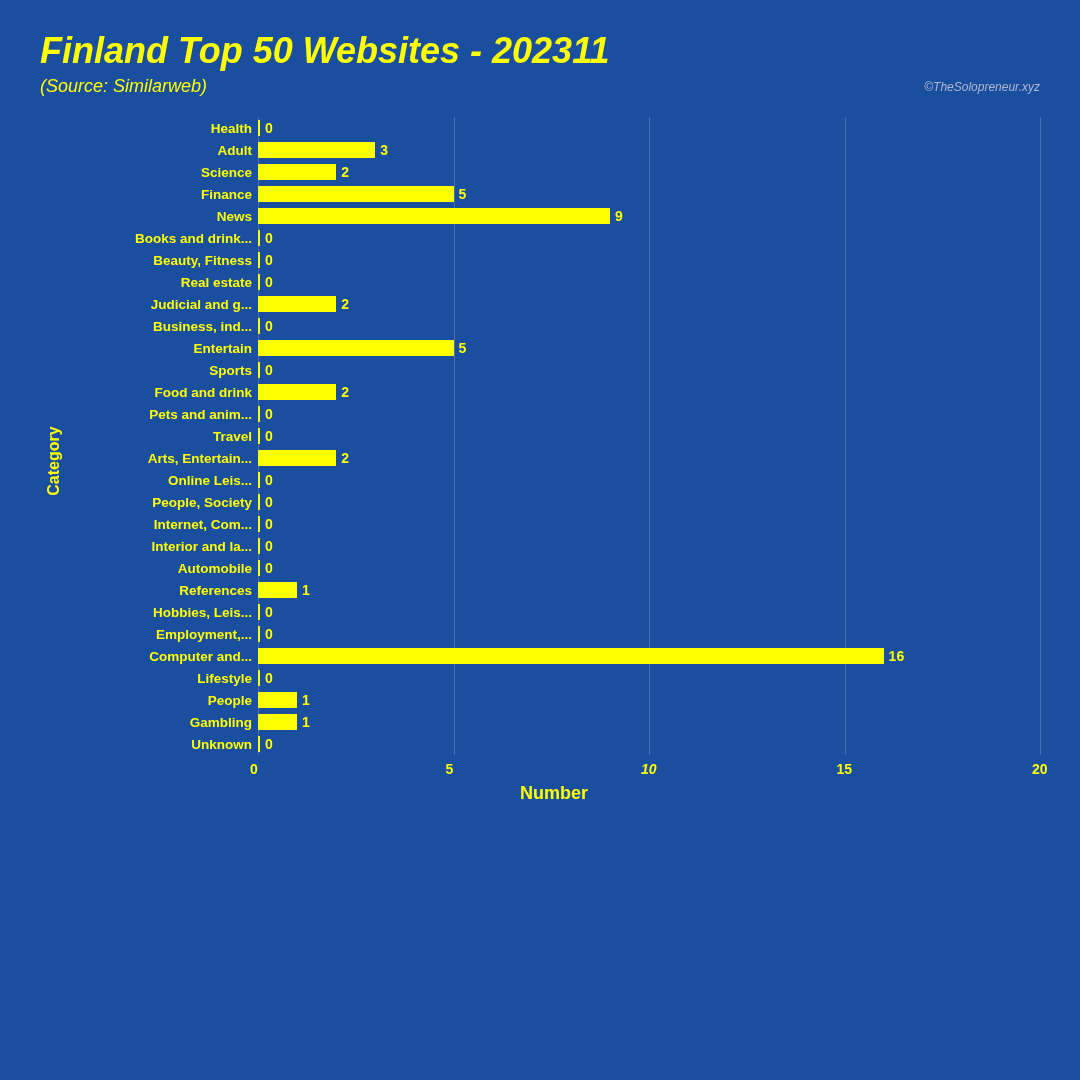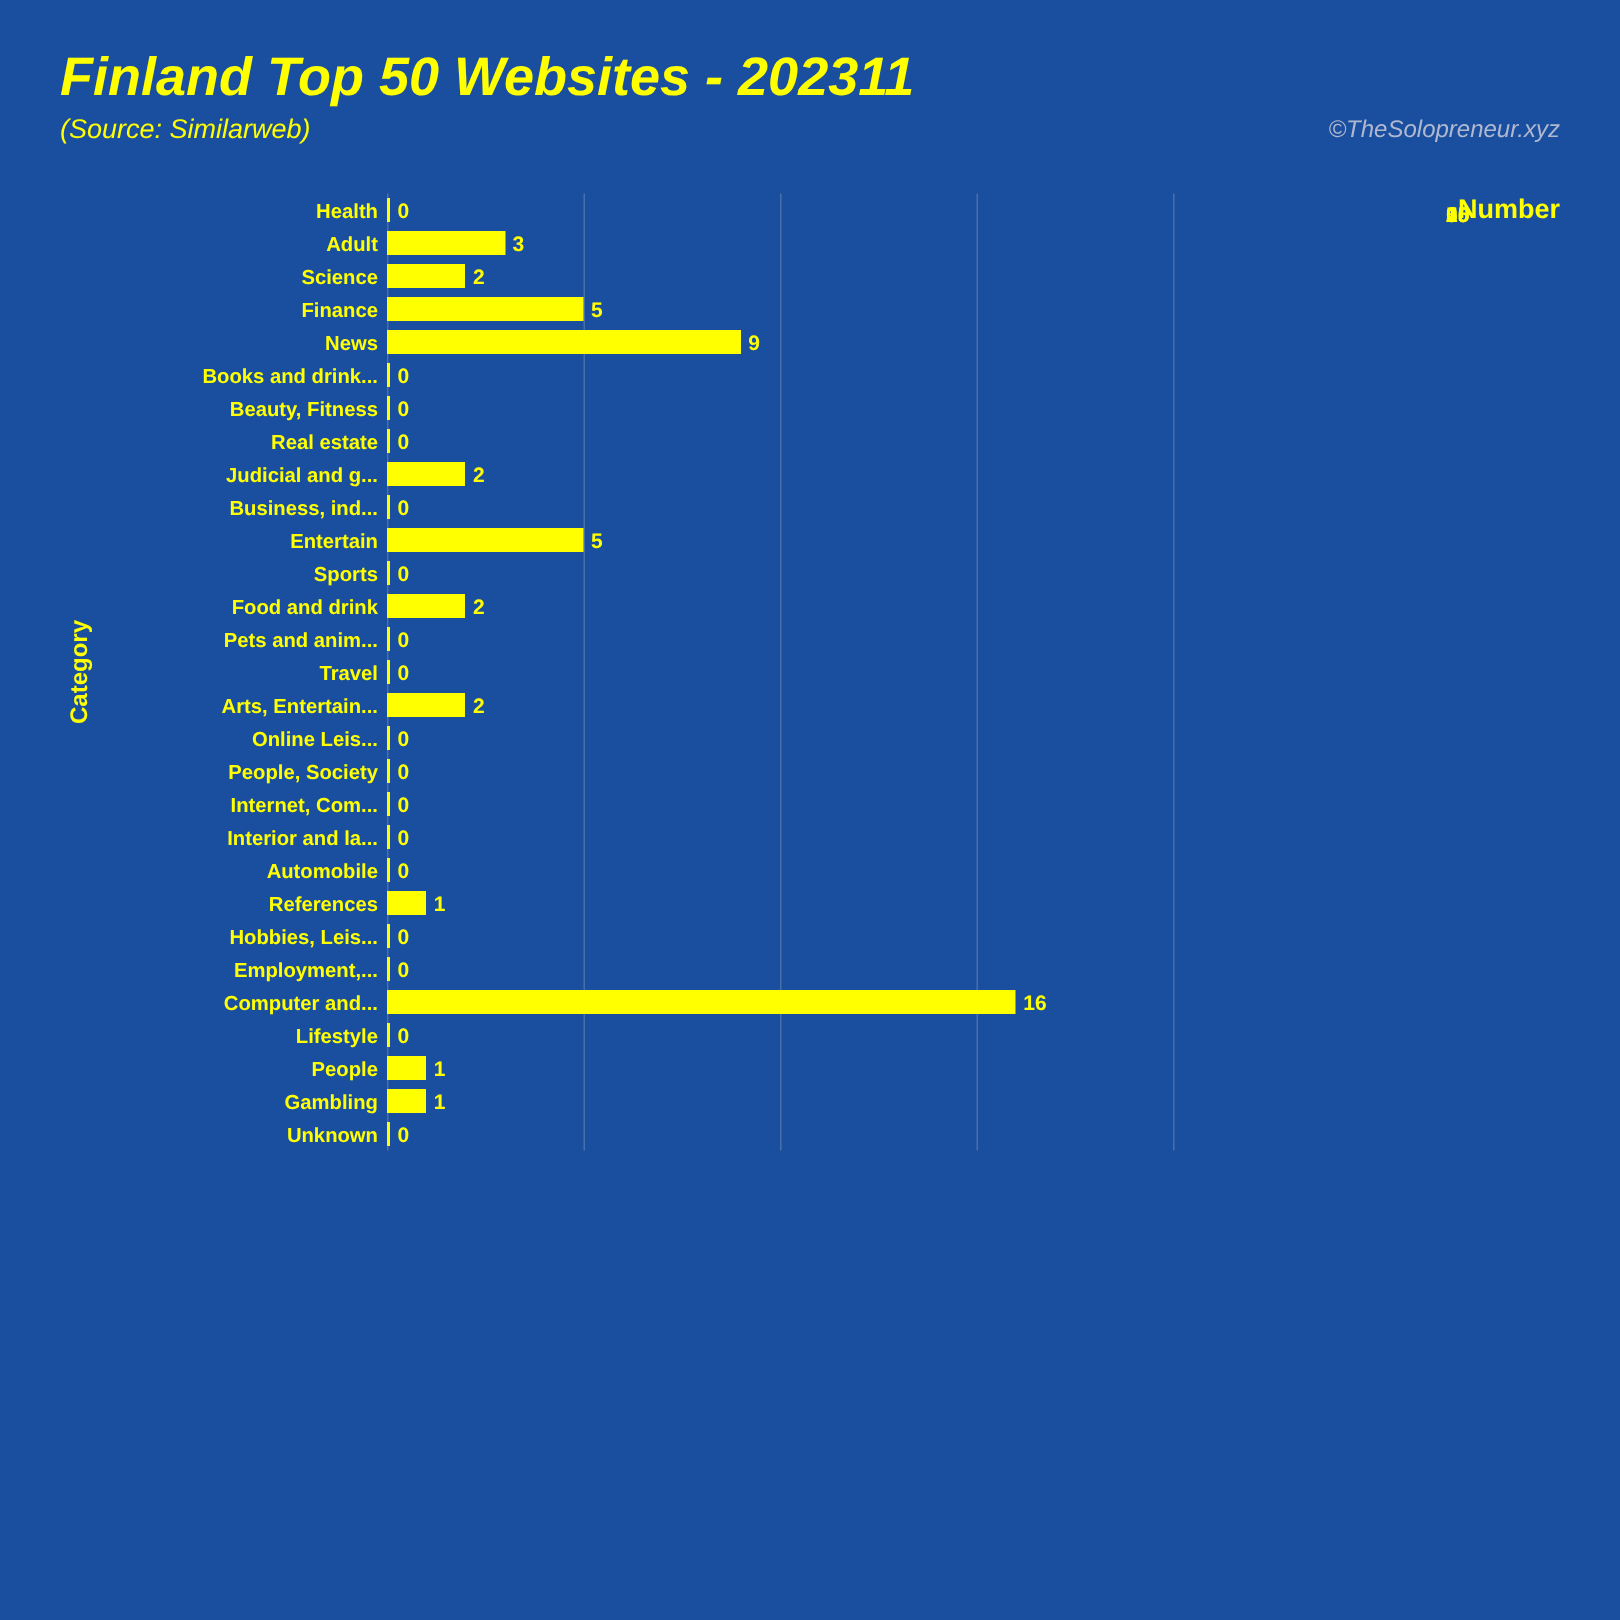--- a/index.html
+++ b/index.html
@@ -21,30 +21,30 @@
       color: #ffff00;
       font-size: 36px;
       font-weight: bold;
       font-style: italic;
       margin-bottom: 4px;
     }
     .subtitle-row {
       display: flex;
       justify-content: space-between;
       align-items: center;
-      margin-bottom: 32px;
+      margin-bottom: 20px;
     }
     .subtitle {
       color: #ffff00;
       font-size: 18px;
       font-style: italic;
     }
     .copyright {
       color: #b0b8d0;
-      font-size: 16px;
+      font-size: 12px;
       font-style: italic;
     }
     .chart-area {
       flex: 1;
       display: flex;
       flex-direction: row;
     }
     .y-axis-label-container {
       display: flex;
       align-items: center;
@@ -55,21 +55,21 @@
     .y-axis-label {
       color: #ffff00;
       font-size: 16px;
       font-weight: bold;
       transform: rotate(-90deg);
       white-space: nowrap;
     }
     .chart-inner {
       flex: 1;
       display: flex;
-      flex-direction: row;
+      flex-direction: column;
       justify-content: center;
     }
     .bars-and-axes {
       flex: 1;
       display: flex;
       flex-direction: row;
     }
     .category-labels {
       display: flex;
       flex-direction: column;

